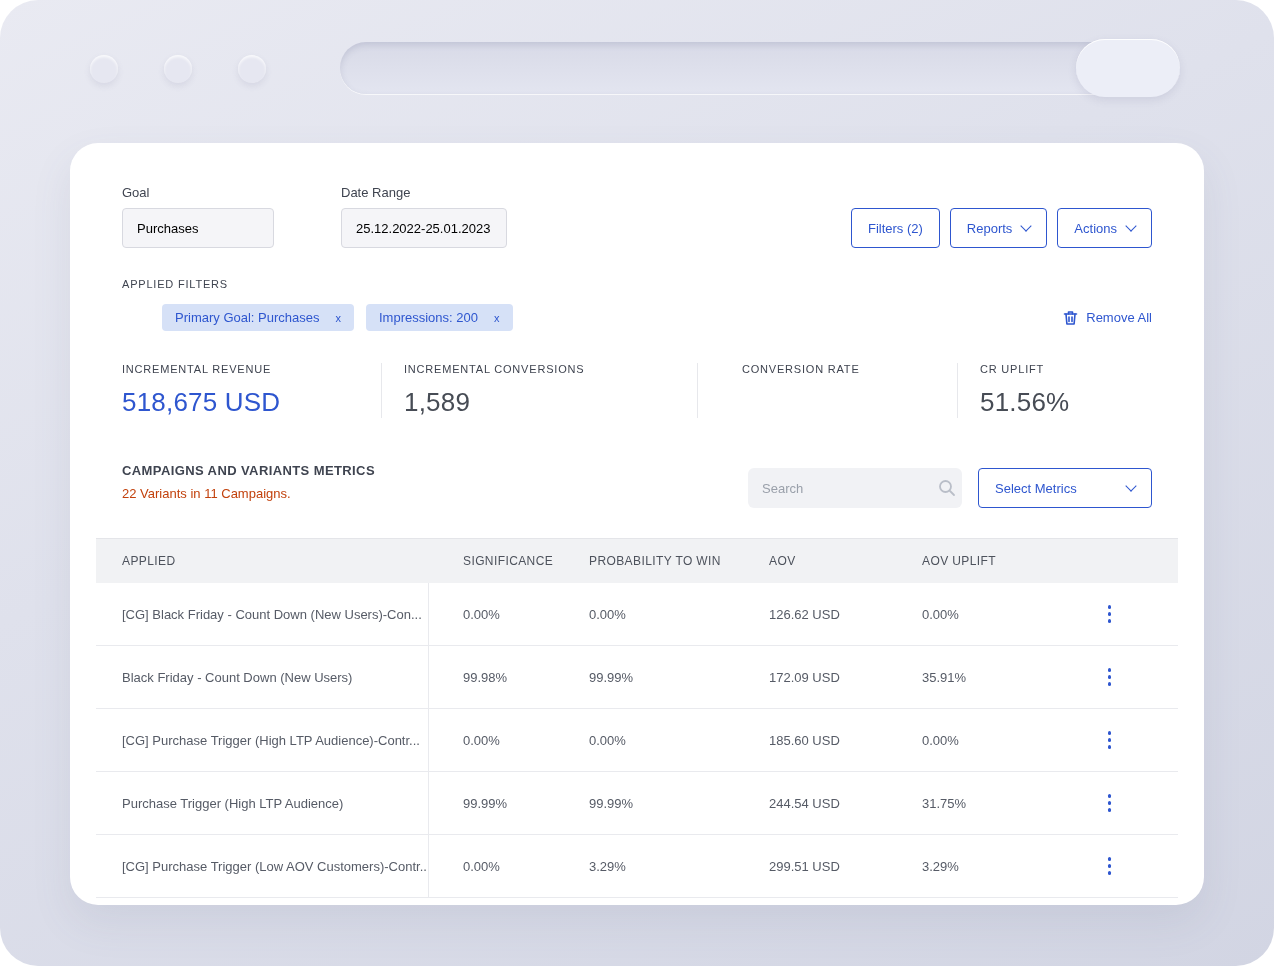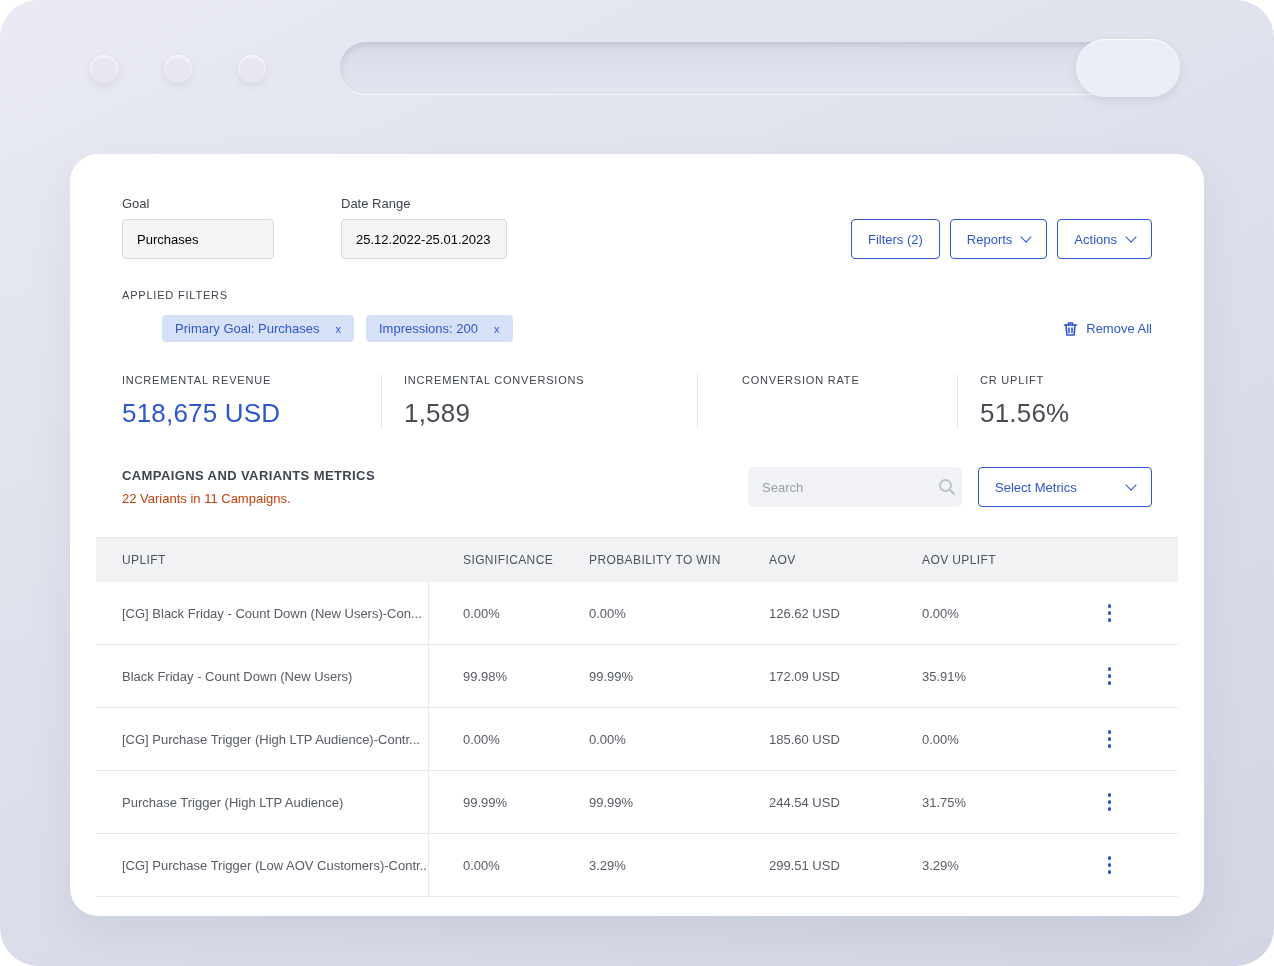--- a/index.html
+++ b/index.html
@@ -24,21 +24,21 @@
     box-shadow: inset 0 3px 6px rgba(96,100,140,.18), 0 1px 0 rgba(255,255,255,.7);
   }
   .side-pill{
     position:absolute; left:1076px; top:39px; width:104px; height:58px; border-radius:29px;
     background:#eceef7;
     box-shadow: 0 3px 8px rgba(96,100,140,.14), inset 0 1px 0 rgba(255,255,255,.9);
   }
 
   
   .card{
-    position:absolute; left:70px; top:154px; width:1134px; height:762px;
+    position:absolute; left:70px; top:143px; width:1134px; height:762px;
     background:#ffffff; border-radius:28px;
     box-shadow:0 18px 40px rgba(90,95,130,.10);
     padding:42px 26px 0 26px;
   }
   .inner-pad{ padding:0 26px; }
 
   
   .toolbar{ display:flex; align-items:flex-end; }
   .field{ display:flex; flex-direction:column; }
   .field + .field{ margin-left:67px; }
@@ -81,21 +81,21 @@
   .kpi{ padding-left:22px; border-left:1px solid #e7e8ec; }
   .kpi:first-child{ padding-left:0; border-left:none; }
   .kpi1{ width:259px; } .kpi2{ width:316px; } .kpi3{ width:252px;padding-left:44px; } .kpi4{ flex:1;margin-left:8px; }
   .kpi-value{ margin-top:12px; font-size:26px; color:#474c55; letter-spacing:.2px; }
   .kpi-value.accent{ color:var(--accent); }
 
   
   .camp-row{ margin-top:38px; display:flex; align-items:center; }
   .camp-title{ font-size:13px; font-weight:700; color:#3f4450; letter-spacing:.4px; }
   .camp-sub{ margin-top:8px; font-size:13px; color:#c2410c; }
-  .camp-controls{ margin-left:auto; display:flex; align-items:flex-end; gap:16px; }
+  .camp-controls{ margin-left:auto; display:flex; align-items:flex-end; gap:16px;margin-top:12px; }
   .search-box{
     width:214px; height:40px; background:#f1f2f5; border-radius:6px;
     display:flex; align-items:center; padding:0 12px 0 14px;
   }
   .search-box input{
     flex:1; border:none; background:transparent; outline:none;
     font-size:13px; color:#3f4450; font-family:inherit;
   }
   .search-box input::placeholder{ color:#9aa0aa; }
   .select-metrics{ width:174px; justify-content:space-between; }
@@ -222,21 +222,21 @@
         </div>
         <button class="btn-outline select-metrics">
           <span>Select Metrics</span>
           <span class="chev"></span>
         </button>
       </div>
     </div>
 
     <div class="vtable">
       <div class="trow thead">
-        <div class="tcell c-variant">UPLIFT</div>
+        <div class="tcell c-variant">APPLIED</div>
         <div class="tcell c-sig">SIGNIFICANCE</div>
         <div class="tcell c-prob">PROBABILITY TO WIN</div>
         <div class="tcell c-aov">AOV</div>
         <div class="tcell c-uplift">AOV UPLIFT</div>
         <div class="tcell c-actions"></div>
       </div>
 
       <div class="trow tbody-row">
         <div class="tcell c-variant">[CG] Black Friday - Count Down (New Users)-Con...</div>
         <div class="tcell c-sig">0.00%</div>

